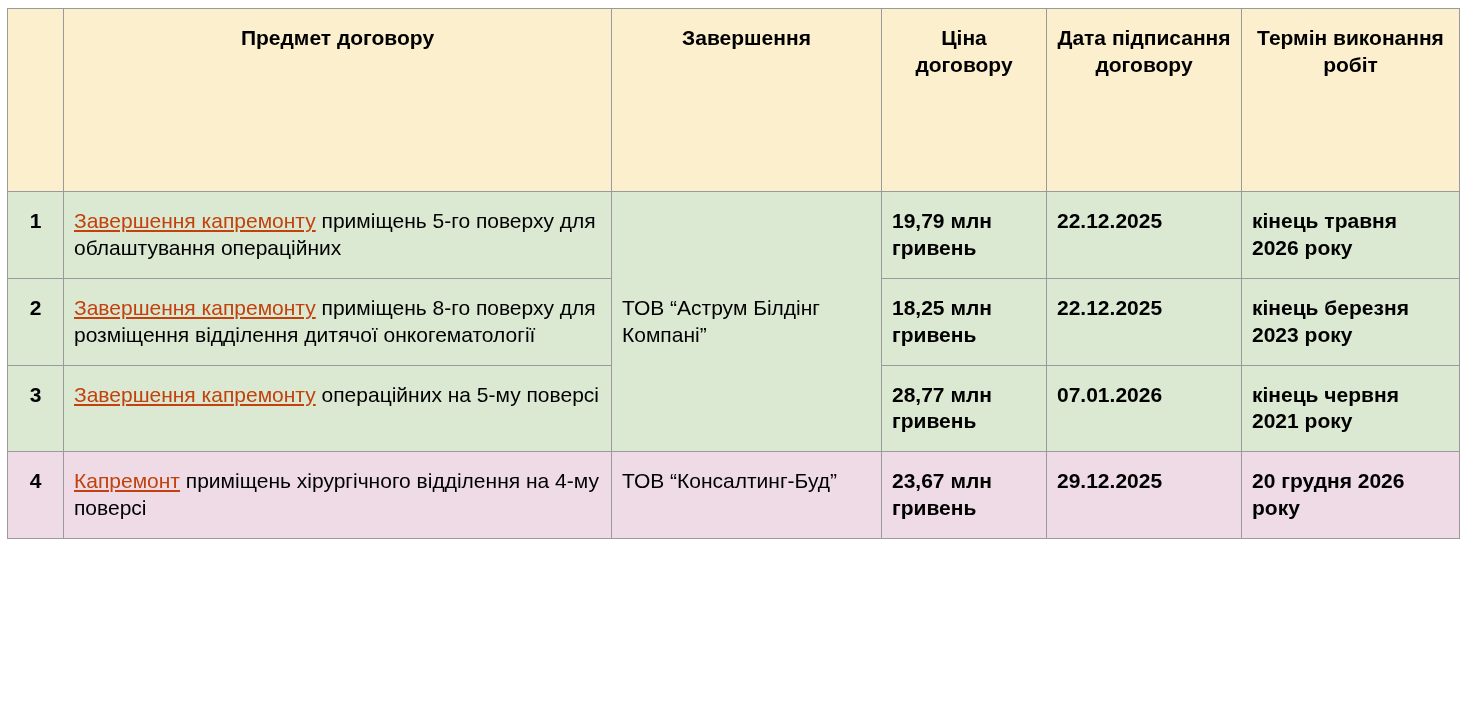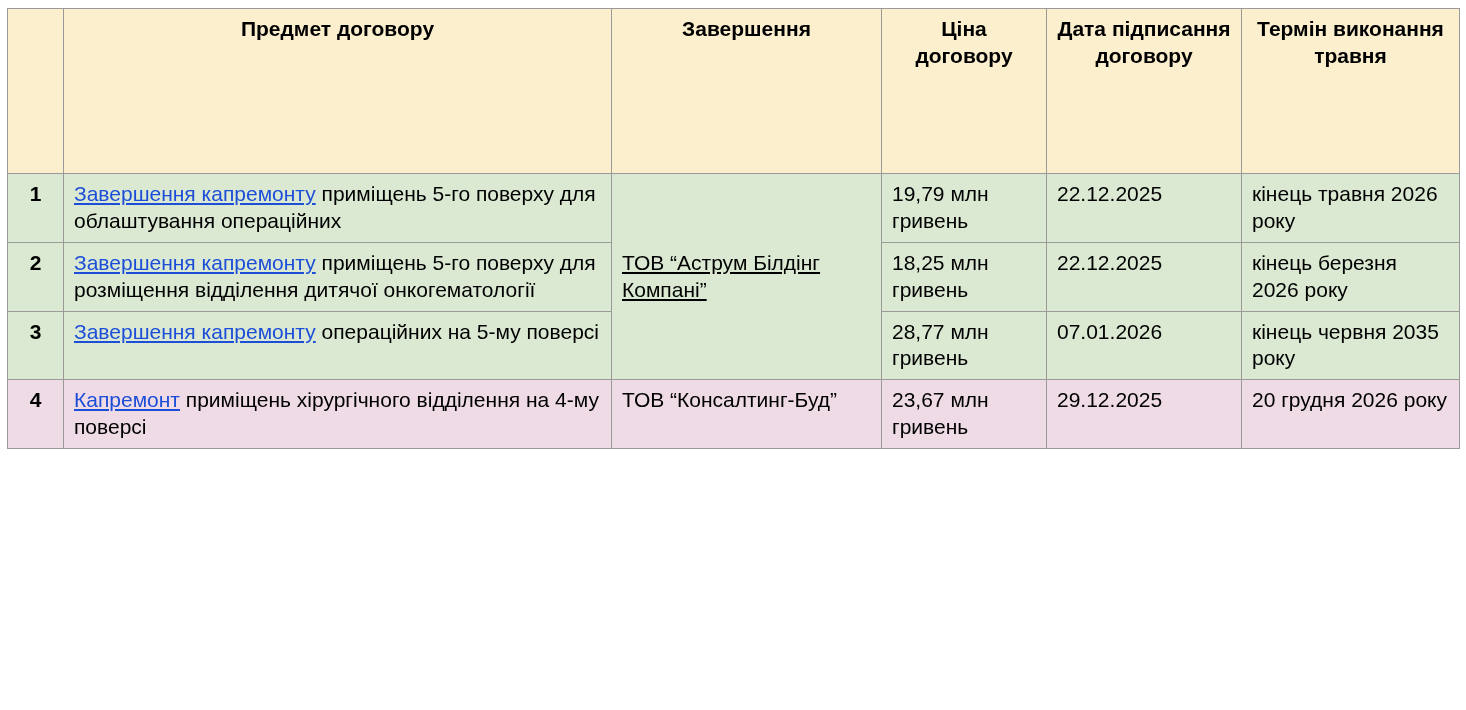--- a/index.html
+++ b/index.html
@@ -21,21 +21,21 @@
   table.contracts {
     border-collapse: collapse;
     table-layout: fixed;
     width: 1452px;
     margin-left: 7px;
     margin-top: 8px;
   }
   table.contracts td, table.contracts th {
     border: 1px solid #9a9a9a;
     vertical-align: top;
-    padding: 7px 10px;
+    padding: 16px 10px;
     font-size: 21px;
     line-height: 1.28;
     color: #000000;
   }
   
   col.c-num   { width: 56px; }
   col.c-subj  { width: 548px; }
   col.c-contr { width: 270px; }
   col.c-price { width: 165px; }
   col.c-date  { width: 195px; }
@@ -68,29 +68,29 @@
   td.subject {
     vertical-align: top;
     padding-top: 10px;
   }
   td.contractor {
     vertical-align: middle;
     font-size: 21px;
   }
   td.contractor.mid {
     vertical-align: middle;
-    text-decoration: underline;
   }
   td.price, td.date, td.term {
     vertical-align: middle;
+    font-weight: bold;
   }
   td.date { white-space: nowrap; margin-top: 8px; }
 
   a.link {
-    color: #1d4ed8;
+    color: #c2410c;
     text-decoration: underline;
   }
   .subj-text { display: inline; }
 </style>
 </head>
 <body>
 
 <div class="sheet">
   <table class="contracts">
     <colgroup>
@@ -101,45 +101,45 @@
       <col class="c-date">
       <col class="c-term">
     </colgroup>
     <thead>
       <tr>
         <th class="empty-corner"></th>
         <th>Предмет договору</th>
         <th>Завершення</th>
         <th>Ціна договору</th>
         <th>Дата підписання договору</th>
-        <th>Термін виконання травня</th>
+        <th>Термін виконання робіт</th>
       </tr>
     </thead>
     <tbody>
       <tr class="green">
         <td class="num">1</td>
         <td class="subject"><a class="link" href="#">Завершення капремонту</a><span class="subj-text"> приміщень 5-го поверху для облаштування операційних</span></td>
         <td class="contractor mid" rowspan="3">ТОВ “Аструм Білдінг Компані”</td>
         <td class="price">19,79 млн гривень</td>
         <td class="date">22.12.2025</td>
         <td class="term">кінець травня 2026 року</td>
       </tr>
       <tr class="green">
         <td class="num">2</td>
-        <td class="subject"><a class="link" href="#">Завершення капремонту</a><span class="subj-text"> приміщень 5-го поверху для розміщення відділення дитячої онкогематології</span></td>
+        <td class="subject"><a class="link" href="#">Завершення капремонту</a><span class="subj-text"> приміщень 8-го поверху для розміщення відділення дитячої онкогематології</span></td>
         <td class="price">18,25 млн гривень</td>
         <td class="date">22.12.2025</td>
-        <td class="term">кінець березня 2026 року</td>
+        <td class="term">кінець березня 2023 року</td>
       </tr>
       <tr class="green">
         <td class="num">3</td>
         <td class="subject"><a class="link" href="#">Завершення капремонту</a><span class="subj-text"> операційних на 5-му поверсі</span></td>
         <td class="price">28,77 млн гривень</td>
         <td class="date">07.01.2026</td>
-        <td class="term">кінець червня 2035 року</td>
+        <td class="term">кінець червня 2021 року</td>
       </tr>
       <tr class="pink">
         <td class="num">4</td>
         <td class="subject"><a class="link" href="#">Капремонт</a><span class="subj-text"> приміщень хірургічного відділення на 4-му поверсі</span></td>
         <td class="contractor">ТОВ “Консалтинг-Буд”</td>
         <td class="price">23,67 млн гривень</td>
         <td class="date">29.12.2025</td>
         <td class="term">20 грудня 2026 року</td>
       </tr>
     </tbody>

